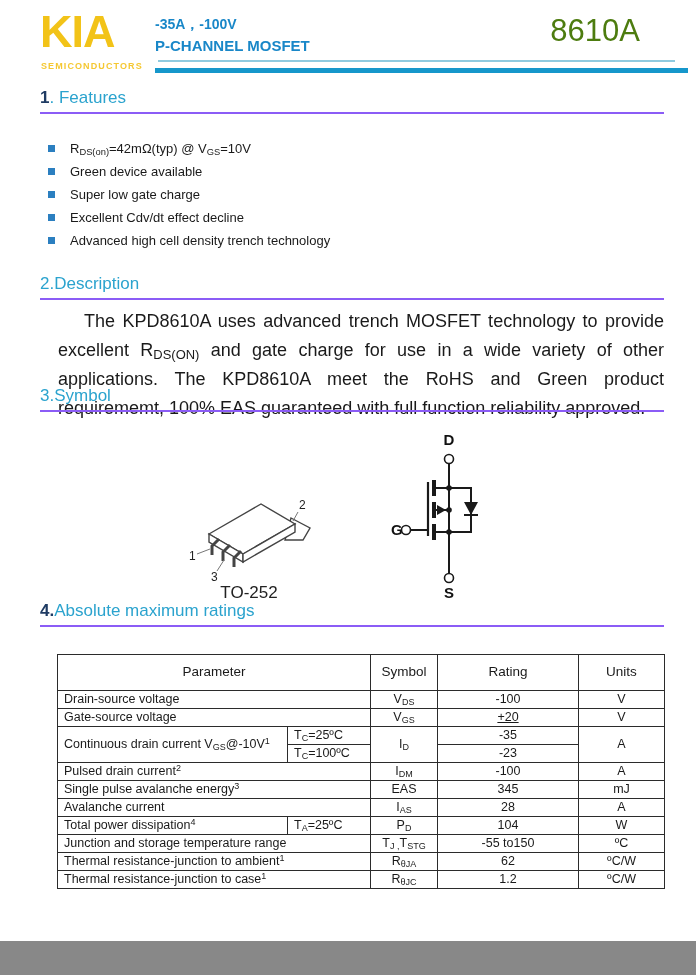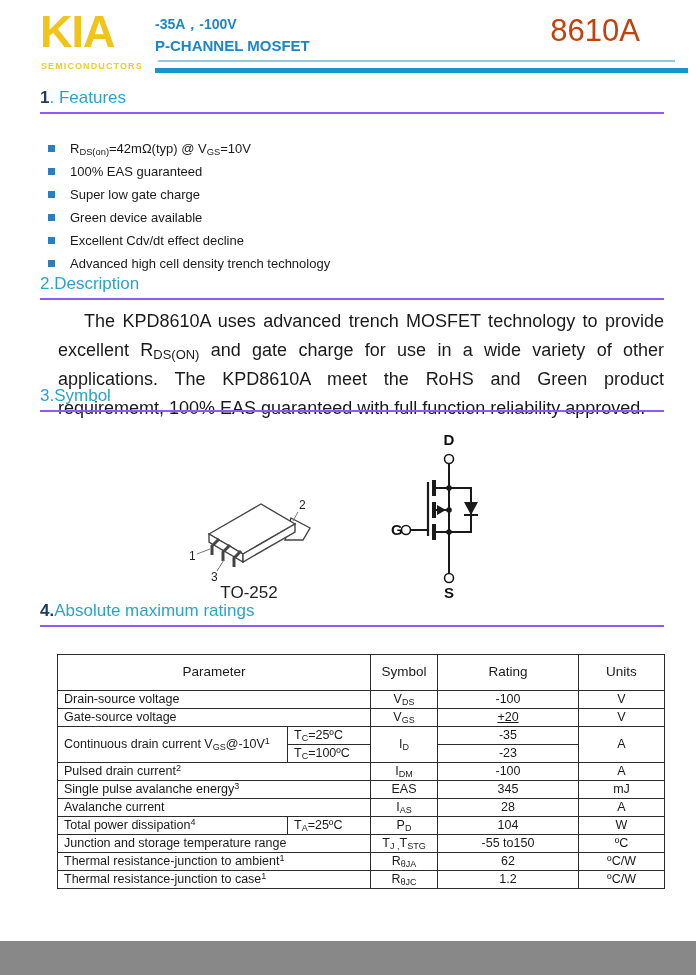--- a/index.html
+++ b/index.html
@@ -10,21 +10,21 @@
   }
   
   .logo-brand { position:absolute; left:40px; top:6px; font-size:45px; font-weight:bold;
     letter-spacing:-1px; color:#F2C318; }
   .logo-sub { position:absolute; left:41px; top:61px; font-size:9px; font-weight:bold;
     letter-spacing:1.1px; color:#F5C832;text-align:center; }
   .hdr-sub { position:absolute; left:155px; top:14px; color:#1987C8; font-weight:bold;
     line-height:21px; }
   .hdr-sub .l1 { font-size:14px; }
   .hdr-sub .l2 { font-size:15px; }
-  .part-no { position:absolute; right:56px; top:13px; font-size:31px; color:#c2410c; }
+  .part-no { position:absolute; right:56px; top:13px; font-size:31px; color:#4d7c0f; }
   .rule-thin  { position:absolute; left:158px; top:60px; width:517px; height:2px; background:#8FCADF; }
   .rule-thick { position:absolute; left:155px; top:68px; width:533px; height:5px; background:#1697CB; }
   
   .sec-h { position:absolute; left:40px; width:624px; font-size:17px; color:#2BA3CE;
     padding-bottom:4px; border-bottom:2px solid #8b5cf6; }
   .sec-h .num { color:#1F3B63; font-weight:bold; }
   #h-features { top:88px; }
   #h-description { top:274px; }
   #h-symbol { top:386px; }
   #h-ratings { top:601px; }
@@ -73,29 +73,25 @@
   <div class="sec-h" id="h-features">
     <span class="num">1</span><span>. Features</span>
   </div>
   <ul class="features">
       <li>
         <span class="sq"></span>
         <span>R<sub>DS(on)</sub>=42mΩ(typ) @ V<sub>GS</sub>=10V</span>
       </li>
       <li>
         <span class="sq"></span>
-        <span>100% EAS guaranteed</span>
+        <span>Green device available</span>
       </li>
       <li>
         <span class="sq"></span>
         <span>Super low gate charge</span>
-      </li>
-      <li>
-        <span class="sq"></span>
-        <span>Green device available</span>
       </li>
       <li>
         <span class="sq"></span>
         <span>Excellent Cdv/dt effect decline</span>
       </li>
       <li>
         <span class="sq"></span>
         <span>Advanced high cell density trench technology</span>
       </li>
     </ul>

